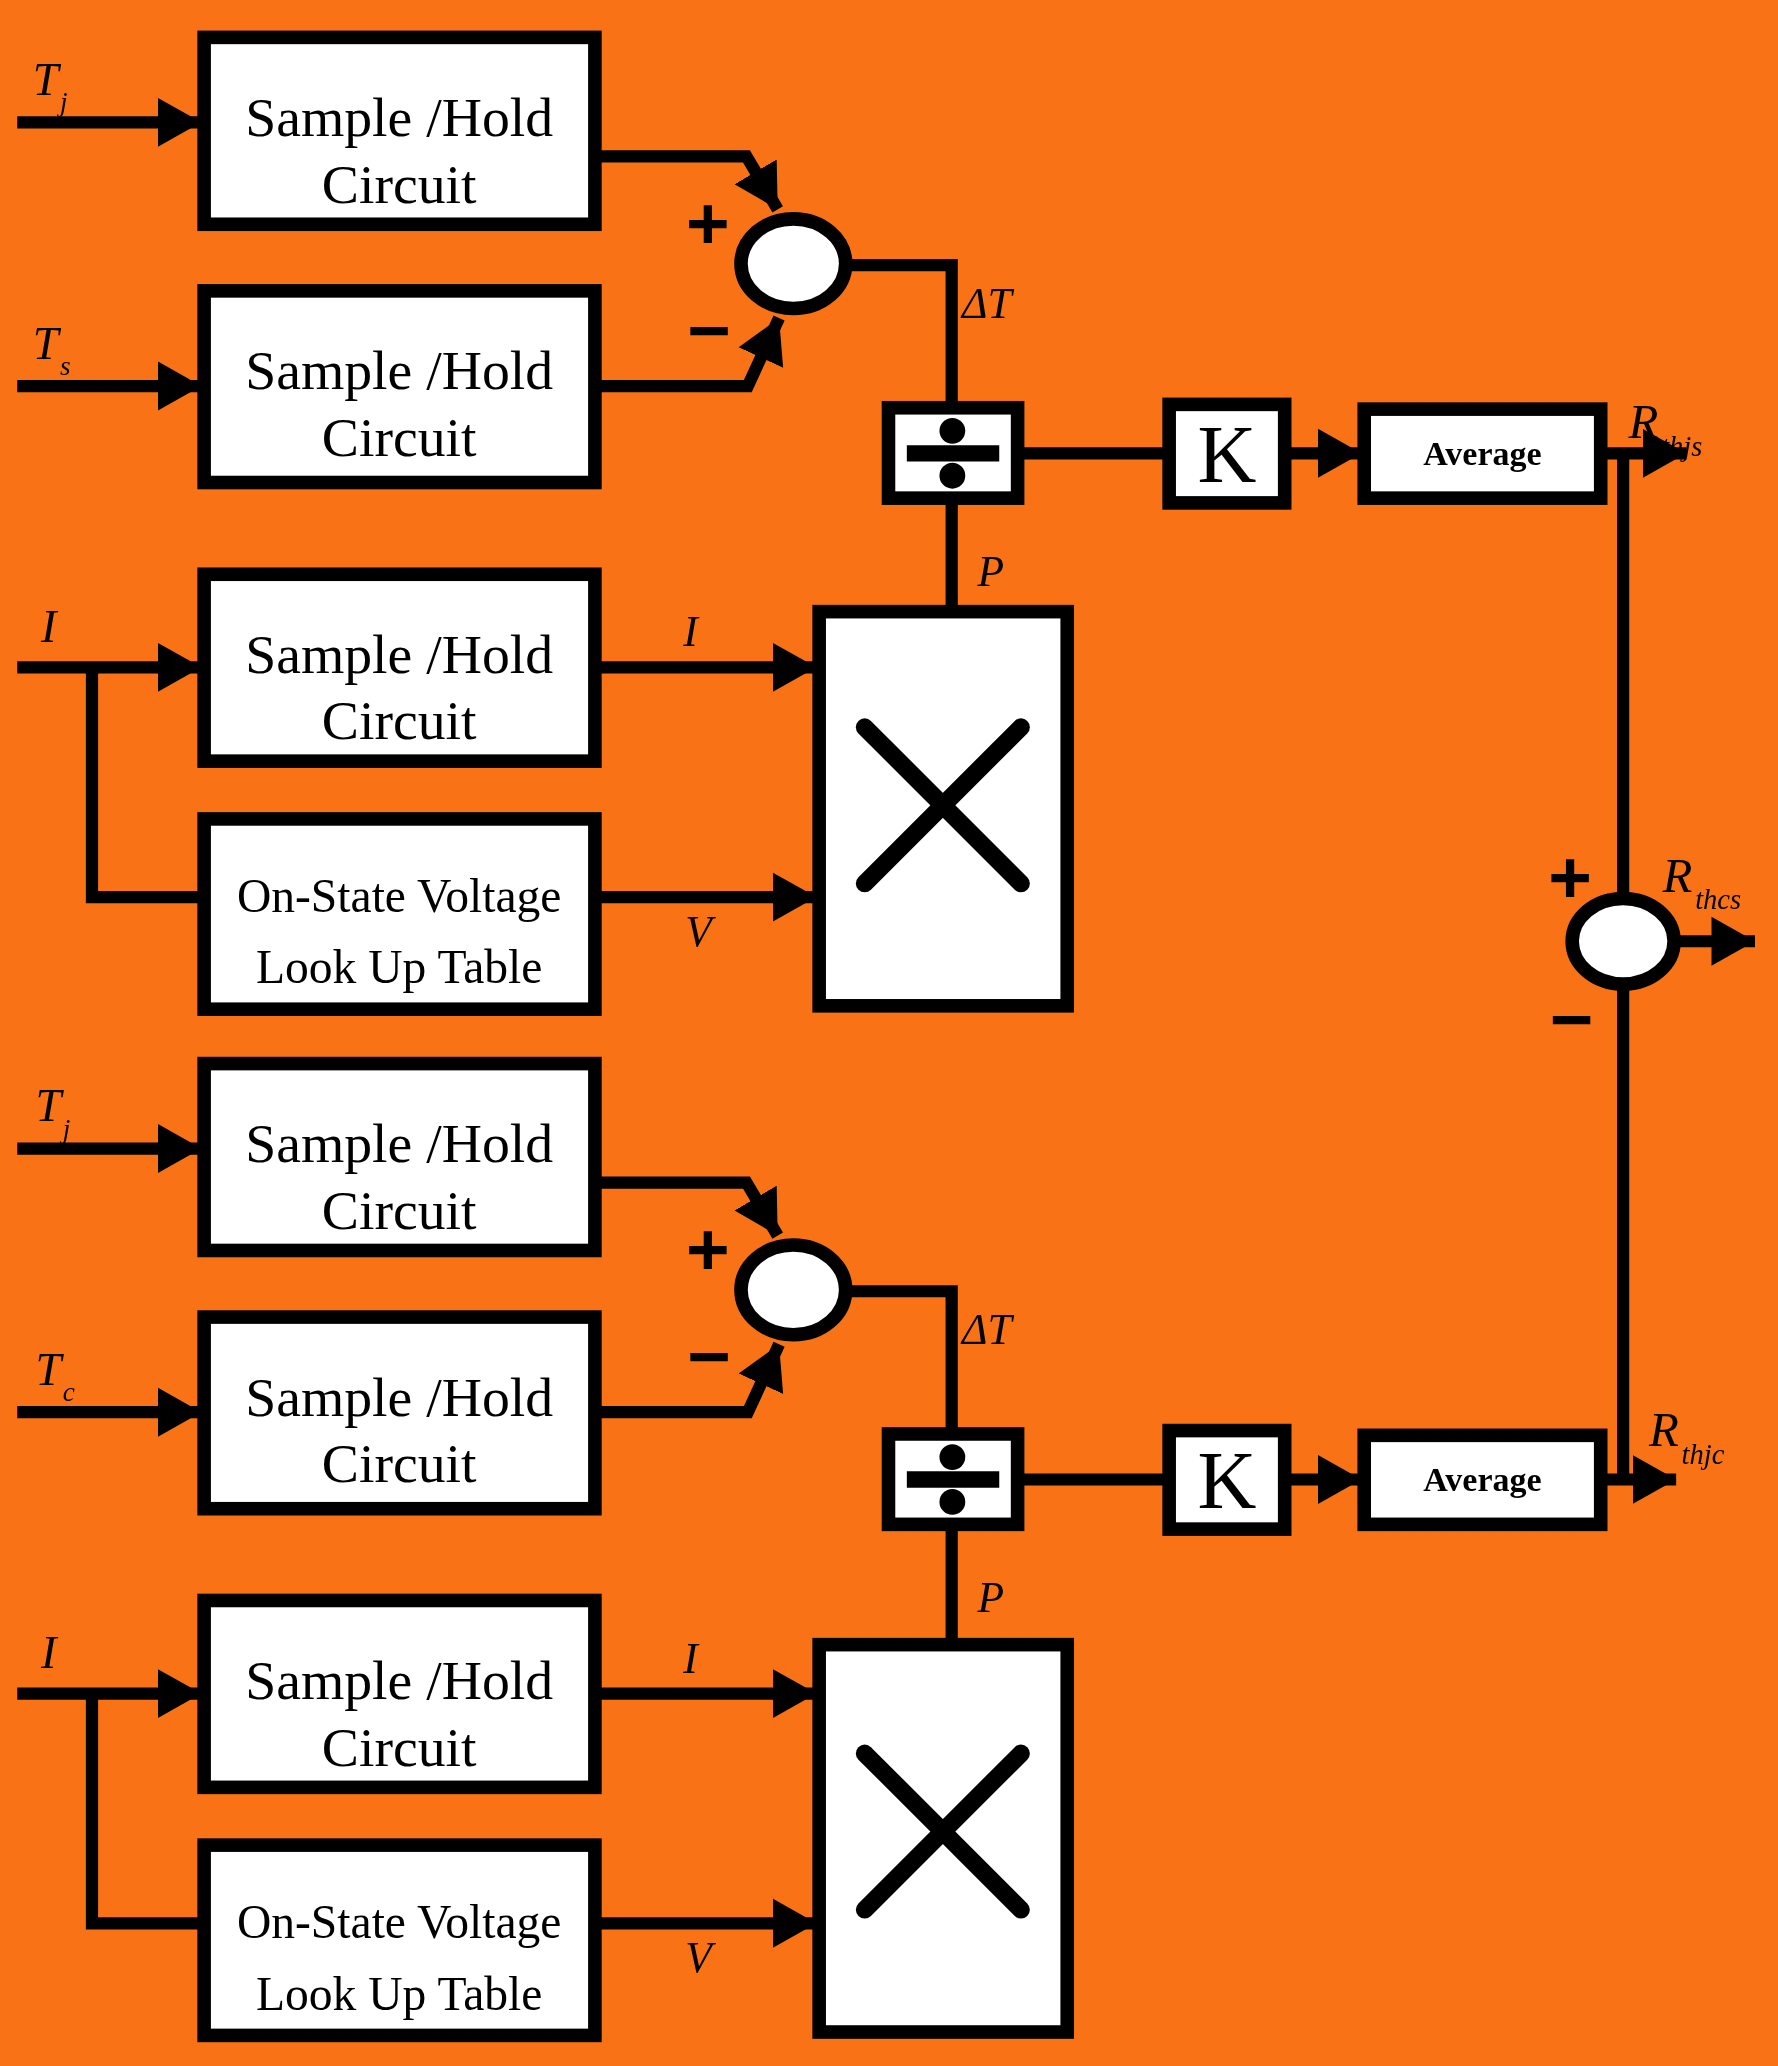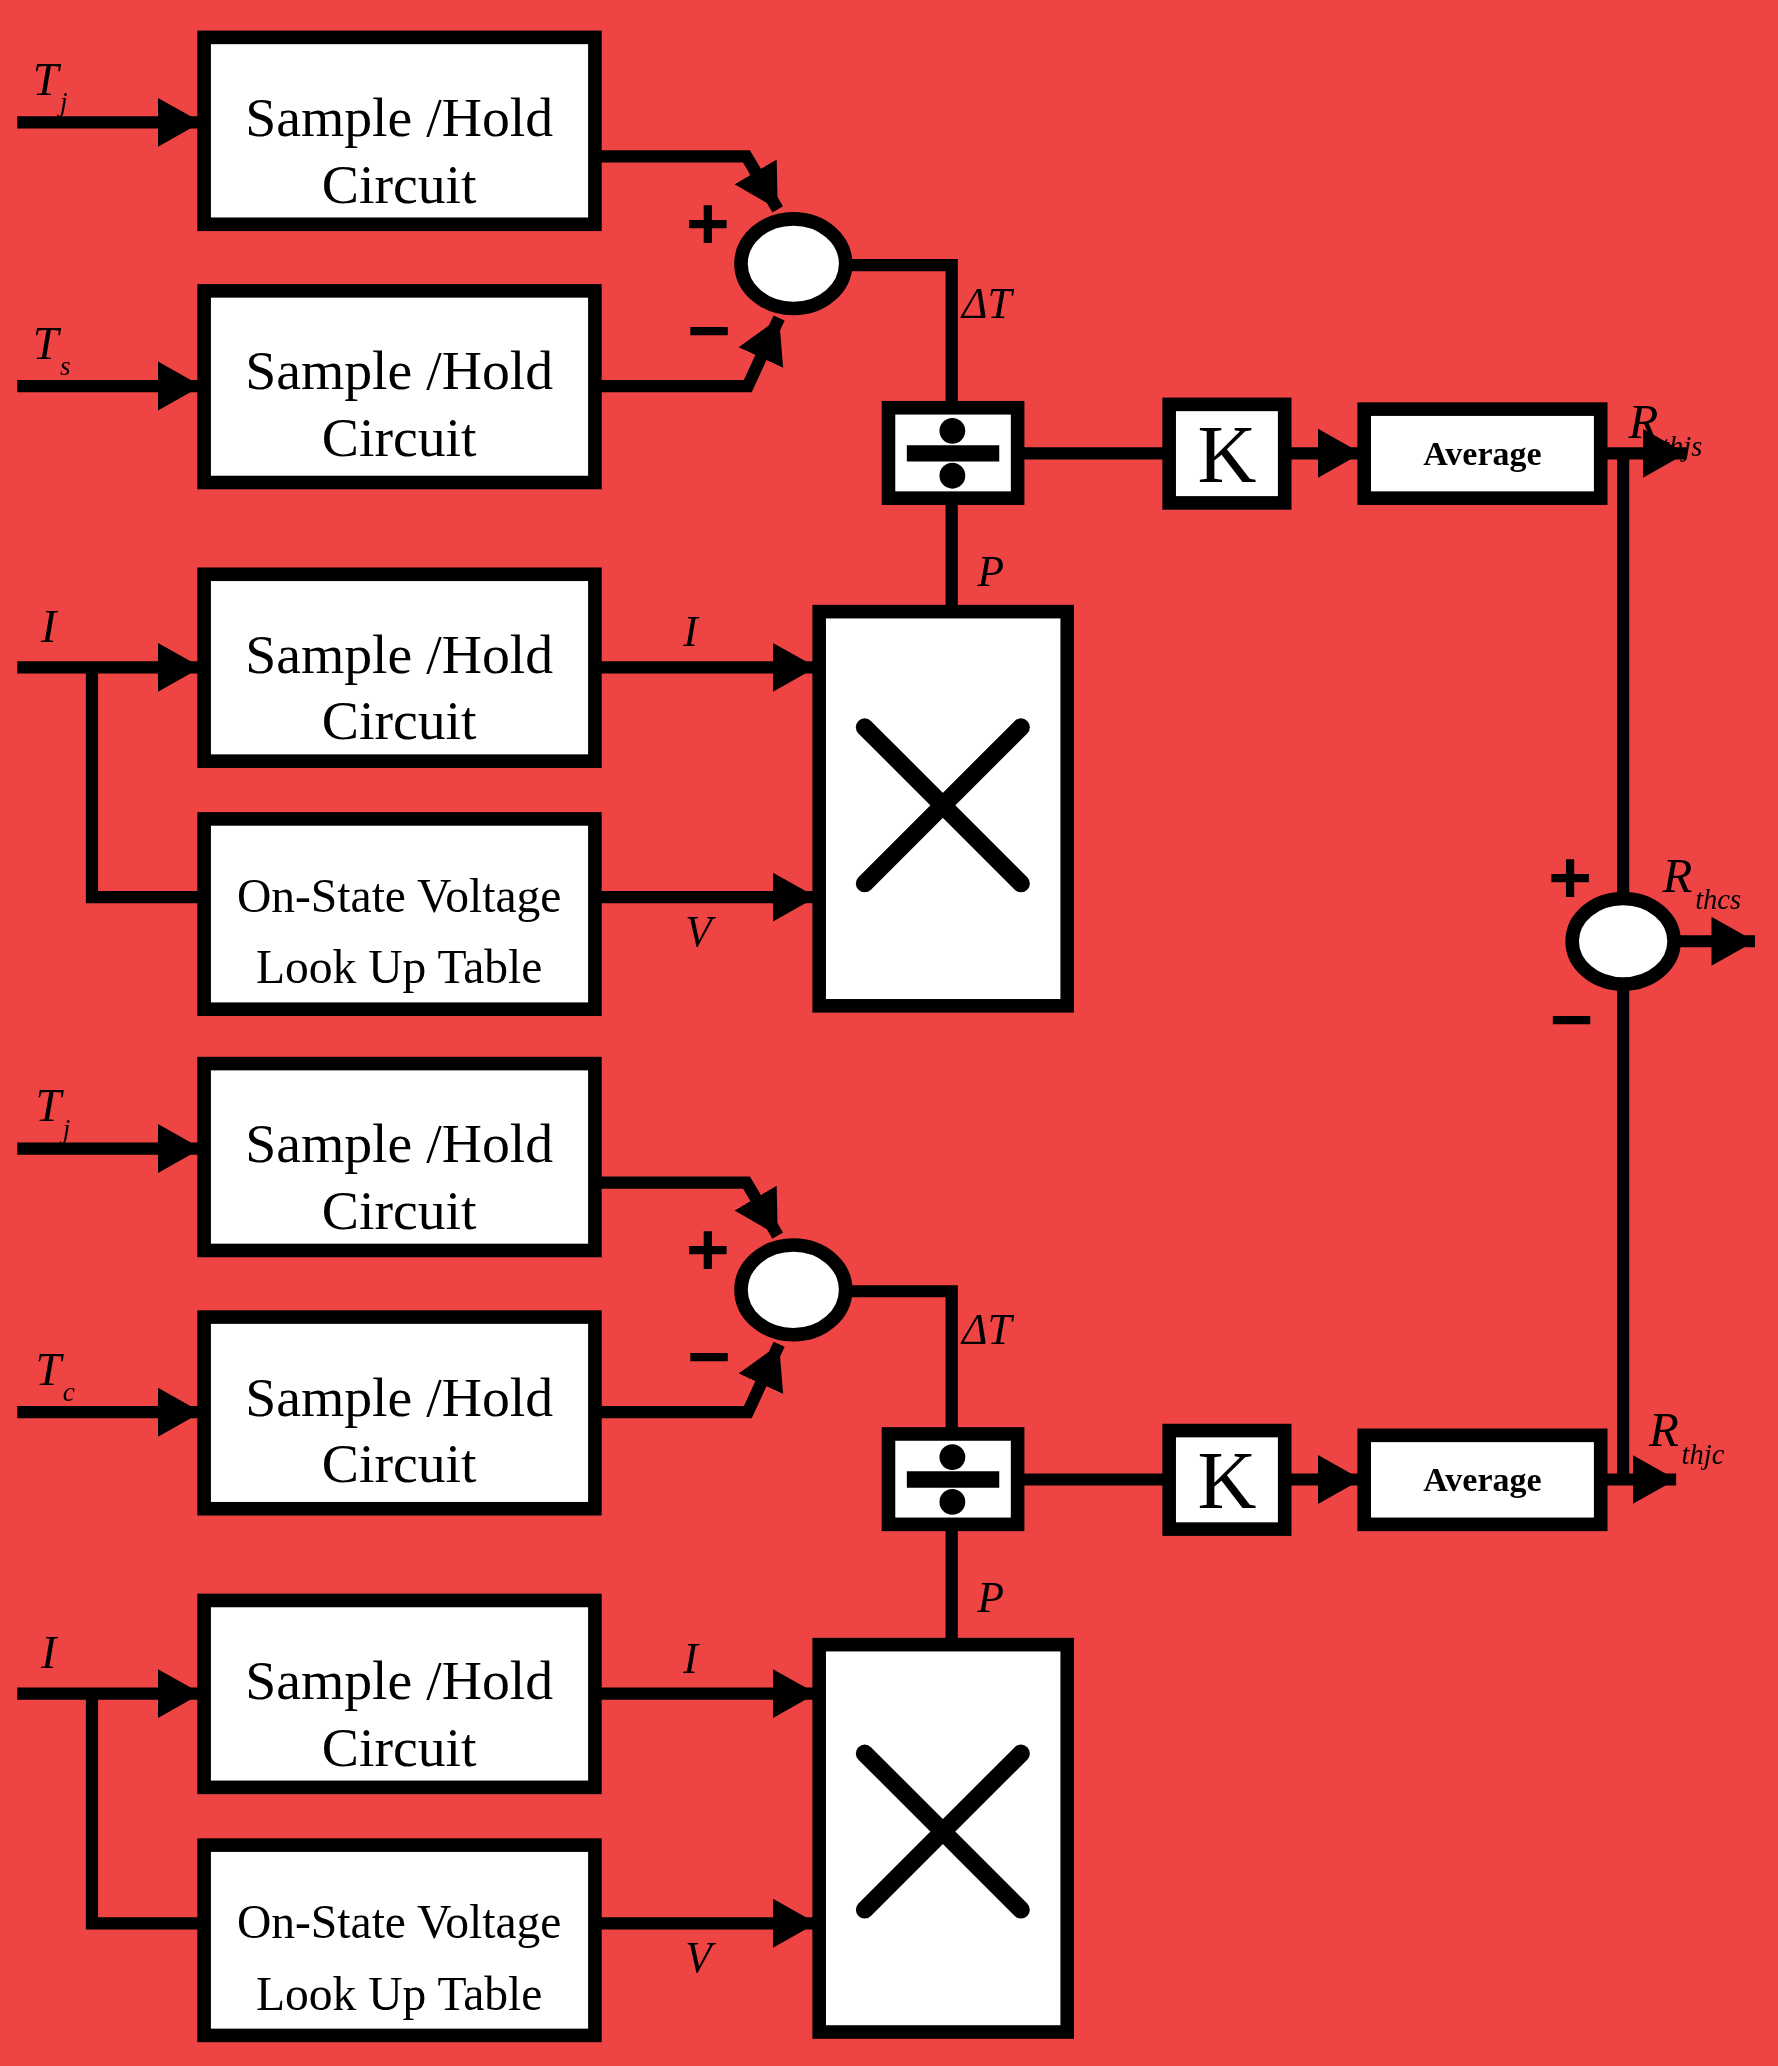--- a/index.html
+++ b/index.html
@@ -1,16 +1,16 @@
 <!DOCTYPE html>
 <html style="font-size:11px"><head>
 <meta charset="utf-8">
 <style>
   html,body{margin:0;padding:0;background:#ffffff;}
-  .page{width:1779px;height:2066px;background:#ef4444;}
+  .page{width:1779px;height:2066px;background:#f97316;}
   svg{display:block;}
   .box{fill:#ffffff;stroke:#000000;stroke-width:20px;}
   .wire{fill:none;stroke:#000000;stroke-width:18px;}
   .thick{fill:none;stroke:#000000;stroke-width:26px;stroke-linecap:round;}
   .divbar{fill:none;stroke:#000000;stroke-width:24px;}
   .blocktext{font-family:"Liberation Serif",serif;font-size:82px;fill:#000000;text-anchor:middle;}
   .luttext{font-family:"Liberation Serif",serif;font-size:70px;fill:#000000;text-anchor:middle;}
   .ktext{font-family:"Liberation Serif",serif;font-size:120px;fill:#000000;text-anchor:middle;}
   .avgtext{font-family:"Liberation Serif",serif;font-size:50px;font-weight:bold;fill:#000000;text-anchor:middle;}
   .mathtext{font-family:"Liberation Serif",serif;font-size:68px;font-style:italic;fill:#000000;}

